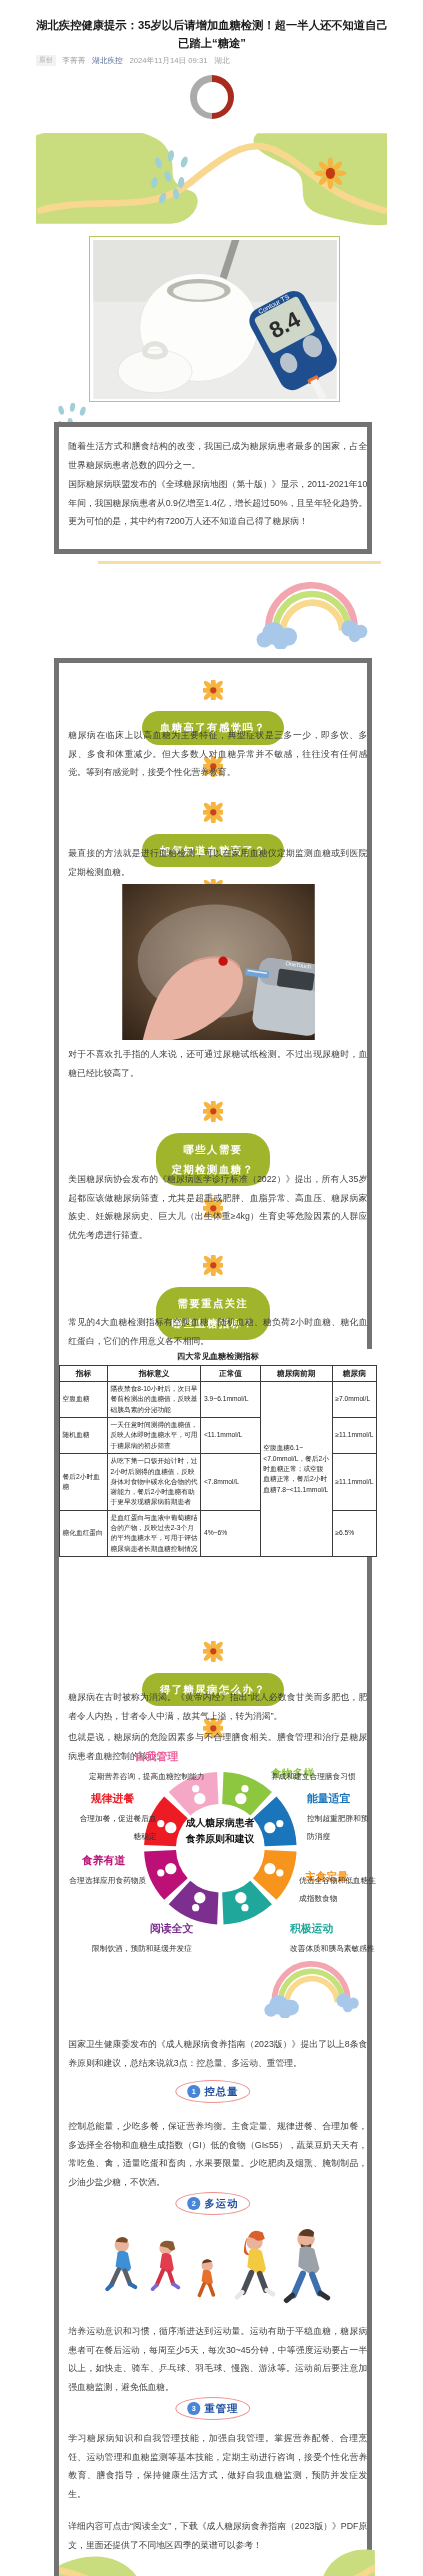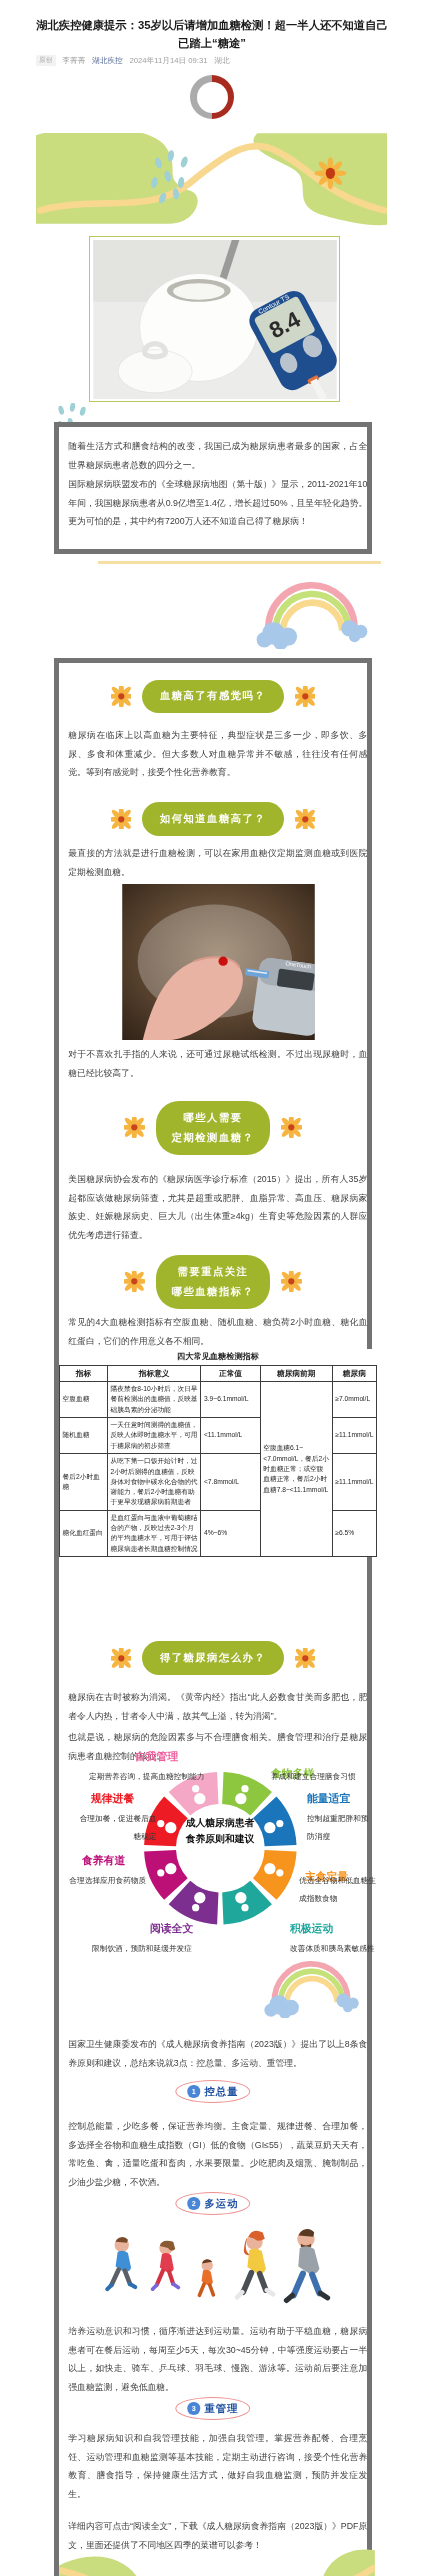--- a/index.html
+++ b/index.html
@@ -13,21 +13,21 @@
   
   .ring{position:absolute;left:190px;top:75px;width:44px;height:44px;border-radius:50%;
         background:conic-gradient(#a72c1f 0deg 180deg,#ababab 180deg 360deg);}
   .ring::after{content:"";position:absolute;left:6.7px;top:6.7px;width:31px;height:31px;border-radius:50%;background:#fff;}
   
   .abs{position:absolute;}
   .para{position:absolute;font-size:8.8px;line-height:18.5px;color:#3d3d3d;text-align:justify;}
   .box{position:absolute;border:5px solid #737373;background:#fff;box-sizing:border-box;}
   .tanbar{position:absolute;left:98px;top:561px;width:283px;height:3.1px;background:#f7dfa3;}
   
-  .pillrow{position:absolute;left:0;width:100%;display:flex;justify-content:center;align-items:center;gap:11.3px;}
+  .pillrow{position:absolute;left:0;width:100%;display:flex;justify-content:center;align-items:center;gap:11.3px;flex-direction:column;}
   .pill{background:#a0b52b;color:#fff;font-weight:bold;border-radius:23px;text-align:center;
         font-size:10.3px;letter-spacing:1.5px;}
   .pill.one{padding:9.8px 17.5px;}
   .pill.two{padding:6.7px 13.4px;line-height:1.95;min-width:87px;}
   
   .nbadge{position:absolute;left:50%;transform:translateX(-50%);display:flex;align-items:center;gap:4.6px;
           border:1.5px solid #f09090;border-radius:50%;padding:3.6px 11.3px;}
   .nbadge .num{width:12.4px;height:12.4px;border-radius:50%;background:#4a86d8;color:#fff;font-size:7.2px;font-weight:bold;
           display:flex;align-items:center;justify-content:center;}
   .nbadge .lbl{font-size:10.3px;font-weight:bold;color:#1e4fa0;letter-spacing:1px;}
@@ -268,21 +268,21 @@
             <ellipse rx="12" ry="5" cx="13" transform="rotate(90)"></ellipse>
             <ellipse rx="12" ry="5" cx="13" transform="rotate(135)"></ellipse>
             <ellipse rx="12" ry="5" cx="13" transform="rotate(180)"></ellipse>
             <ellipse rx="12" ry="5" cx="13" transform="rotate(225)"></ellipse>
             <ellipse rx="12" ry="5" cx="13" transform="rotate(270)"></ellipse>
             <ellipse rx="12" ry="5" cx="13" transform="rotate(315)"></ellipse>
           </g>
           <circle r="6" fill="#c8441c"></circle>
       </svg>
     </div>
-    <p class="para" style="left:9.3px;top:507px;width:299px;margin:0;">美国糖尿病协会发布的《糖尿病医学诊疗标准（2015）》提出，所有人35岁起都应该做糖尿病筛查，尤其是超重或肥胖、血脂异常、高血压、糖尿病家族史、妊娠糖尿病史、巨大儿（出生体重≥4kg）生育史等危险因素的人群应优先考虑进行筛查。</p>
+    <p class="para" style="left:9.3px;top:507px;width:299px;margin:0;">美国糖尿病协会发布的《糖尿病医学诊疗标准（2022）》提出，所有人35岁起都应该做糖尿病筛查，尤其是超重或肥胖、血脂异常、高血压、糖尿病家族史、妊娠糖尿病史、巨大儿（出生体重≥4kg）生育史等危险因素的人群应优先考虑进行筛查。</p>
 
     <div class="pillrow" style="top:592px;">
       <svg width="20.6" height="20.6" viewBox="-20 -20 40 40">
         <g fill="#f6b440">
             <ellipse rx="12" ry="5" cx="13"></ellipse>
             <ellipse rx="12" ry="5" cx="13" transform="rotate(45)"></ellipse>
             <ellipse rx="12" ry="5" cx="13" transform="rotate(90)"></ellipse>
             <ellipse rx="12" ry="5" cx="13" transform="rotate(135)"></ellipse>
             <ellipse rx="12" ry="5" cx="13" transform="rotate(180)"></ellipse>
             <ellipse rx="12" ry="5" cx="13" transform="rotate(225)"></ellipse>

